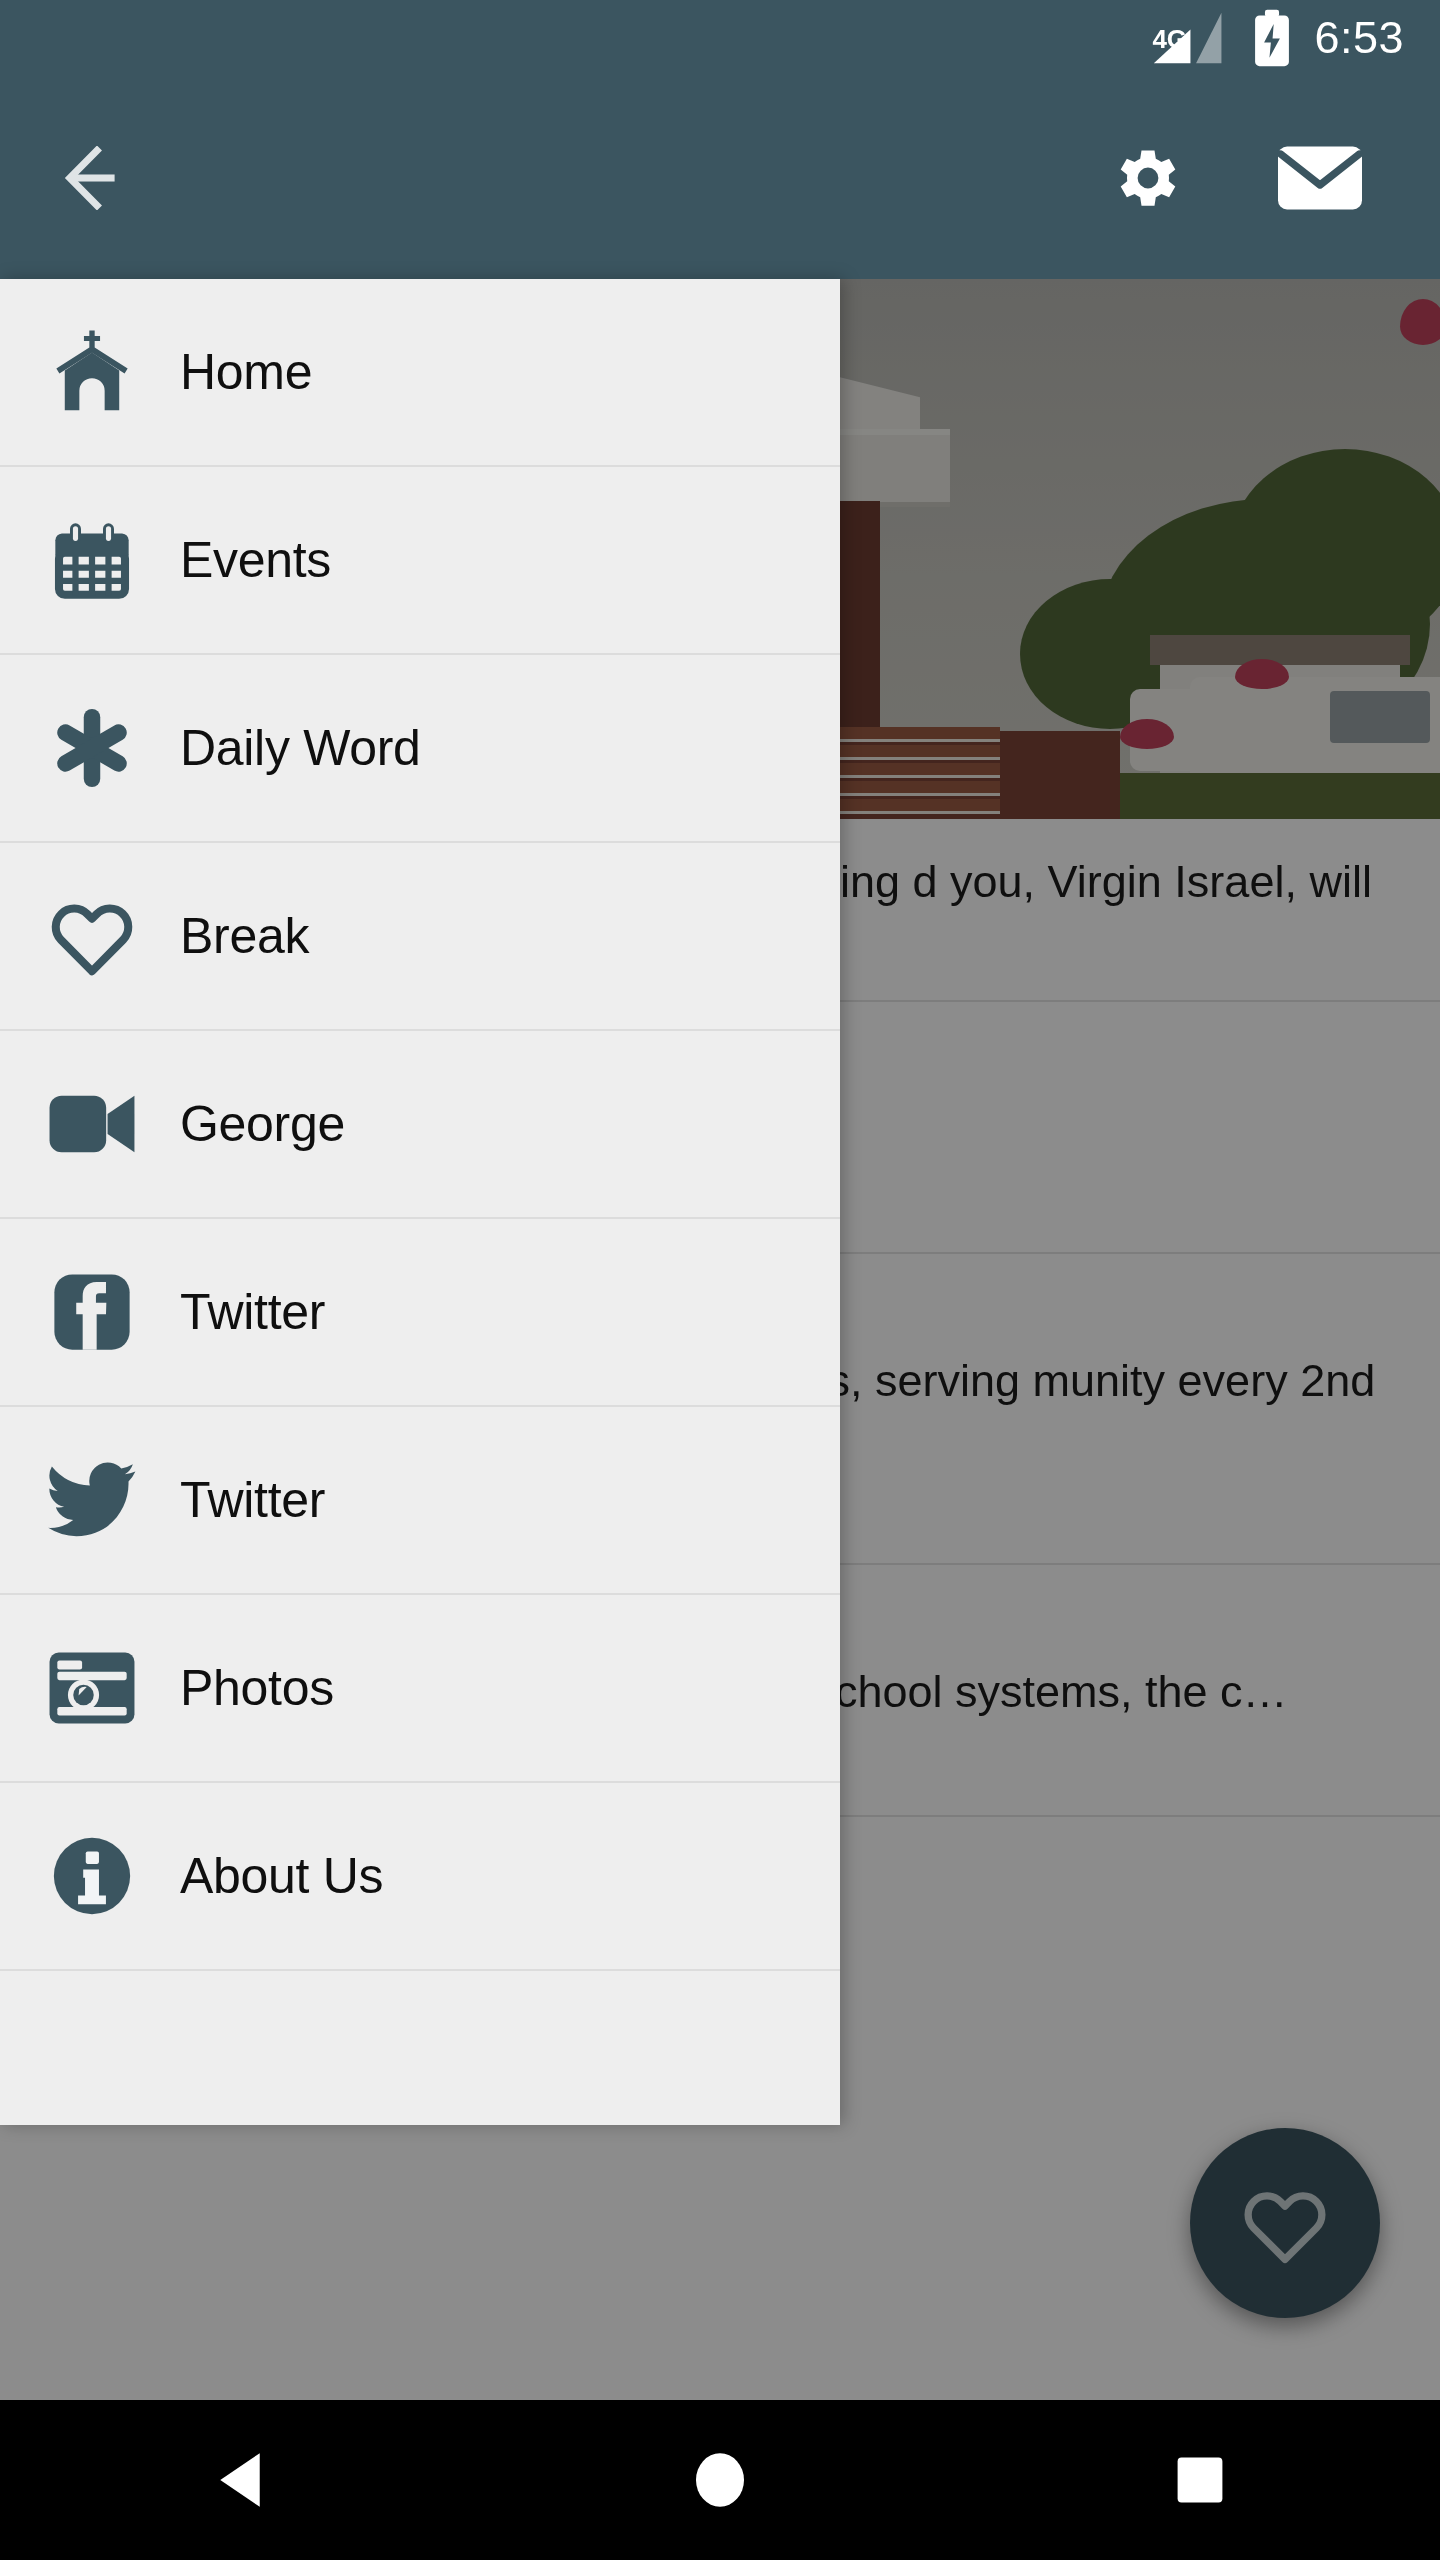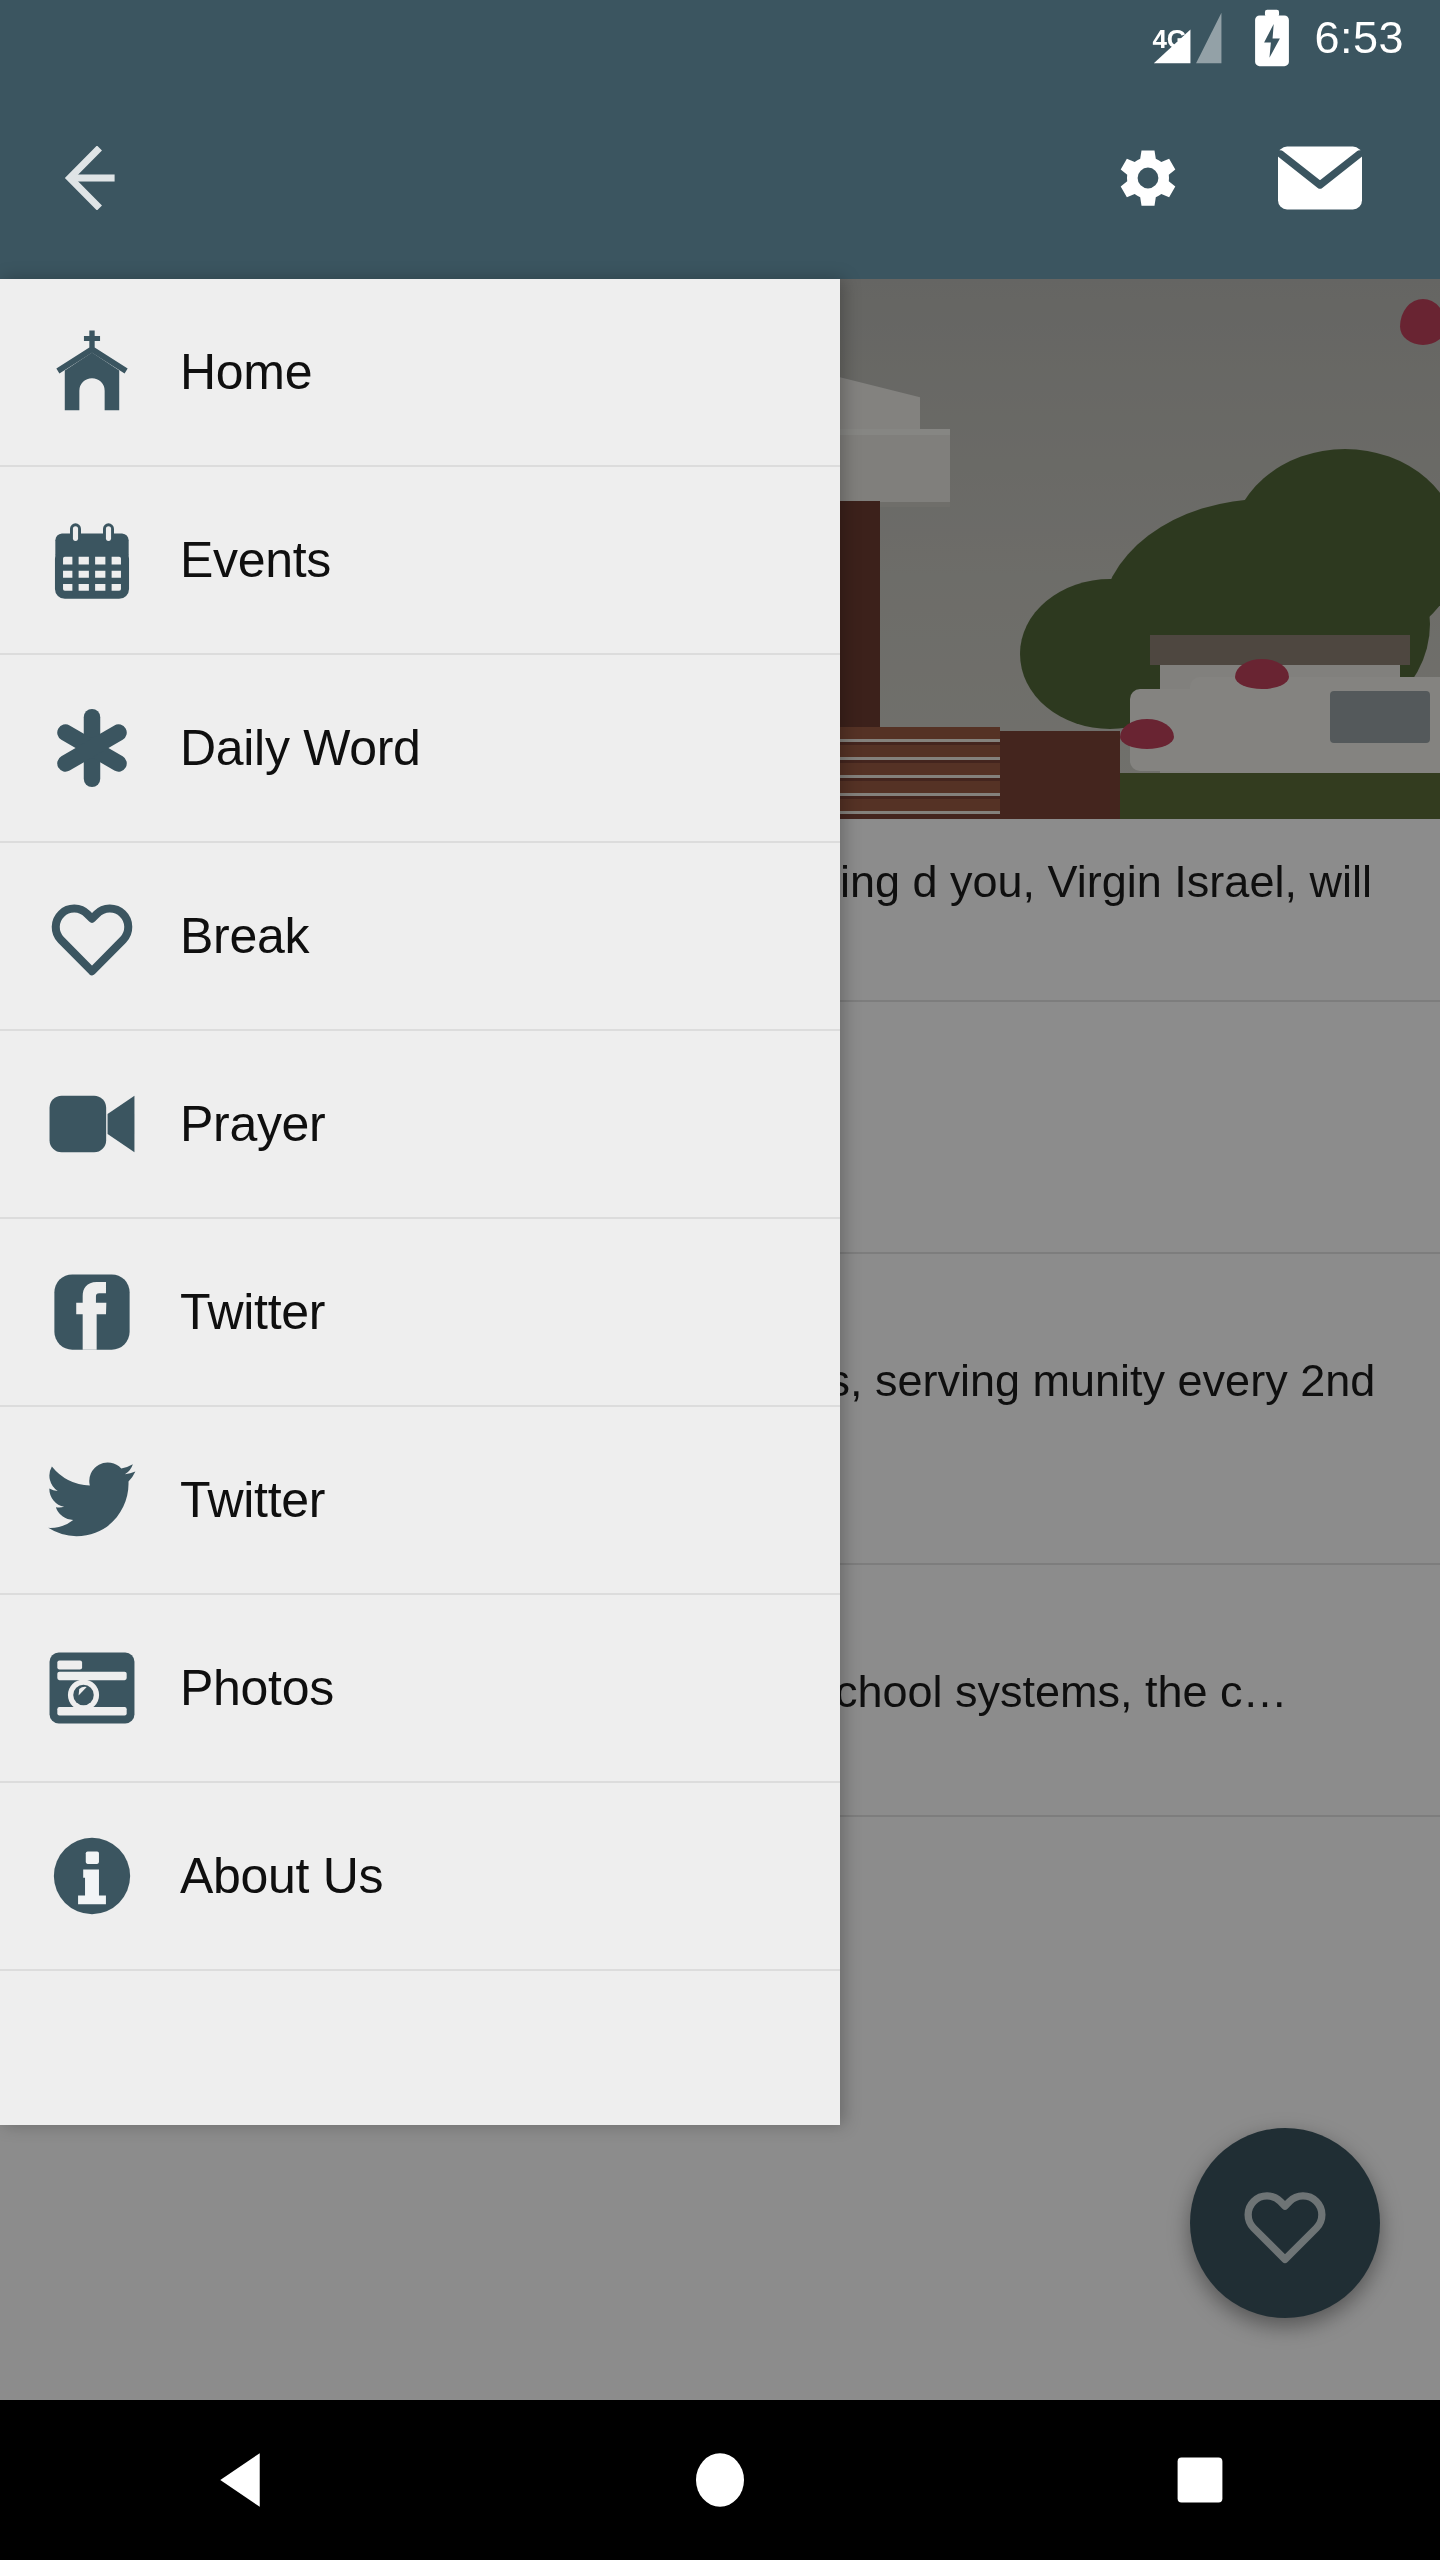--- a/index.html
+++ b/index.html
@@ -271,21 +271,21 @@
       <span class="dlabel">Break</span>
     </div>
 
     <div class="ditem">
       <span class="dicon">
         <svg width="92" height="70" viewBox="0 0 26 18">
           <rect x="1" y="1" width="16" height="16" rx="3.4" fill="#3b5560"></rect>
           <path d="M17.4 6.2 25 1v16l-7.6-5.2z" fill="#3b5560"></path>
         </svg>
       </span>
-      <span class="dlabel">Prayer</span>
+      <span class="dlabel">George</span>
     </div>
 
     <div class="ditem">
       <span class="dicon">
         <svg width="86" height="86" viewBox="0 0 24 24">
           <rect x="1.5" y="1.5" width="21" height="21" rx="5" fill="#3b5560"></rect>
           <path d="M15.9 12.6h-2.6v9.9h-3.9v-9.9H7.6V9.4h1.8V7.5c0-2.1 1.1-3.9 3.9-3.9h2.6v3.2h-1.9c-0.6 0-0.9 0.3-0.9 0.9v1.7h2.9z" fill="#eeeeee"></path>
         </svg>
       </span>
       <span class="dlabel">Twitter</span>

